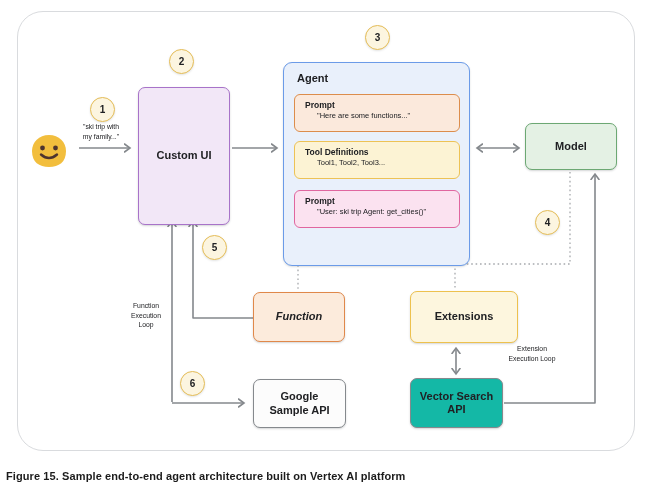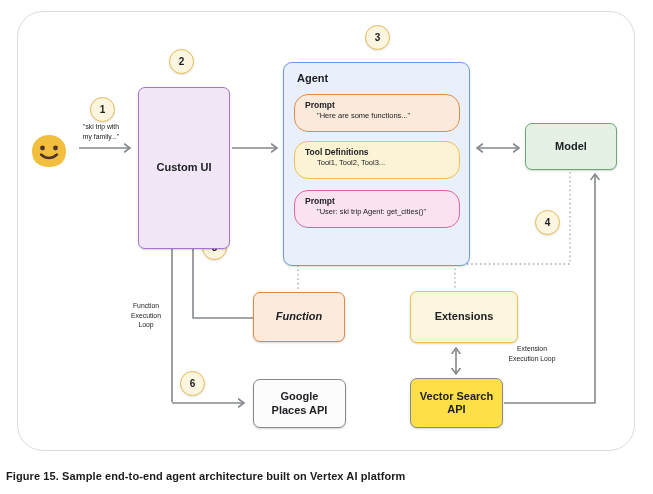--- a/index.html
+++ b/index.html
@@ -11,35 +11,35 @@
     background:#ffffff; border:1.5px solid #d9dbde; border-radius:26px;
   }
 
   svg.overlay { position:absolute; left:0; top:0; width:653px; height:494px; pointer-events:none; }
 
   .node {
     position:absolute; display:flex; align-items:center; justify-content:center;
     text-align:center; font-weight:bold; font-size:11px; color:#202124;
     border-radius:7px; box-shadow:0 1px 2px rgba(60,64,67,.22); line-height:1.2;
   }
-  .node-custom-ui   { left:138px; top:87px;  width:92px; height:162px; background:#f2e7f7; border:1.5px solid #a873c9; }
+  .node-custom-ui   { left:138px; top:87px;  width:92px; height:138px; background:#f2e7f7; border:1.5px solid #a873c9; }
   .node-model       { left:525px; top:123px; width:92px; height:47px;  background:#e4f1e4; border:1.5px solid #6ca873; }
   .node-function    { left:253px; top:292px; width:92px; height:50px;  background:#fcebdc; border:1.5px solid #e0884a;font-style:italic; }
   .node-extensions  { left:410px; top:291px; width:108px; height:52px;  background:#fdf6de; border:1.5px solid #edc14e; }
   .node-gpa         { left:253px; top:379px; width:93px; height:49px;  background:#fcfcfc; border:1.5px solid #85898d; padding:0 8px; }
-  .node-vsa         { left:410px; top:378px; width:93px; height:50px;  background:#fde047; border:1.5px solid #85898d; padding:0 8px;justify-content:center; }
+  .node-vsa         { left:410px; top:378px; width:93px; height:50px;  background:#14b8a6; border:1.5px solid #85898d; padding:0 8px;justify-content:center; }
 
   .node-agent {
     position:absolute; left:283px; top:62px; width:187px; height:204px;
     background:#e9f0fb; border:1.5px solid #6b9be8; border-radius:9px;
     box-shadow:0 1px 2px rgba(60,64,67,.18);
   }
   .agent-title { position:absolute; left:13px; top:9px; font-weight:bold; font-size:11px; color:#202124; }
   .agent-item {
-    position:absolute; left:10px; width:166px; height:38px; border-radius:14px;
+    position:absolute; left:10px; width:166px; height:38px; border-radius:6px;
     padding:5px 6px 4px 10px; color:#202124; text-align:left;
   }
   .agent-item .ai-title  { font-weight:bold; font-size:8.5px; line-height:1.25; }
   .agent-item .ai-detail { font-size:7.5px; line-height:1.3; margin-left:12px; }
   .agent-item.peach { top:31px;  background:#fbe9dc; border:1.5px solid #dc8d4c; }
   .agent-item.gold  { top:78px;  background:#fcf3d4; border:1.5px solid #edc255; }
   .agent-item.pink  { top:127px; background:#fbe2f0; border:1.5px solid #e0669f; }
 
   .badge {
     position:absolute; width:25px; height:25px; border-radius:50%;
@@ -146,21 +146,21 @@
 
   <div class="node node-function">
     <span>Function</span>
   </div>
 
   <div class="node node-extensions">
     <span>Extensions</span>
   </div>
 
   <div class="node node-gpa">
-    <span>Google Places API</span>
+    <span>Google Sample API</span>
   </div>
 
   <div class="node node-vsa">
     <span>Vector Search API</span>
   </div>
 
   <div class="caption">Figure 15. Sample end-to-end agent architecture built on Vertex AI platform</div>
 
 </div>
 

